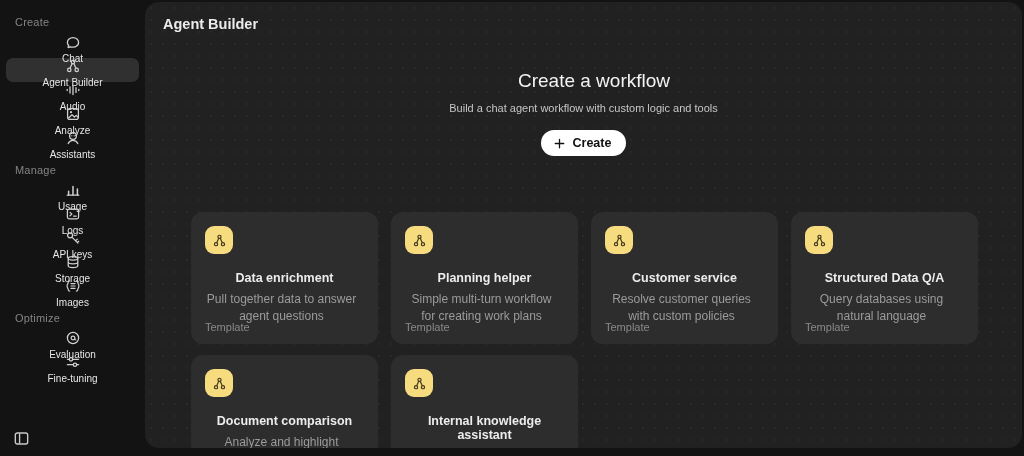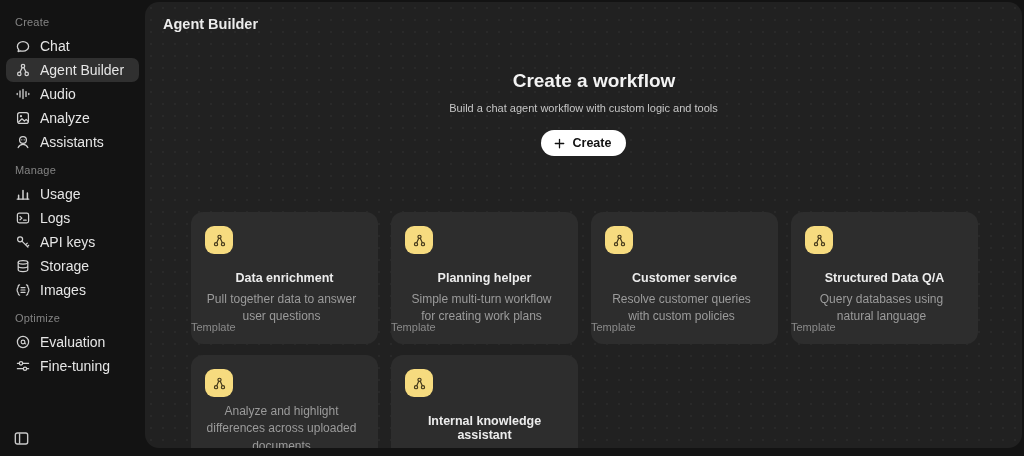--- a/index.html
+++ b/index.html
@@ -14,23 +14,23 @@
   
   .sidebar {
     position:absolute; left:0; top:0; bottom:0; width:145px;
     background:#131313; padding:6px 6px 8px 6px;
   }
   .section-label {
     font-size:11px; color:#848484; padding:0 9px; margin:10px 0 6px 0;
     letter-spacing:.2px;
   }
   .nav-item {
-    display:flex; align-items:center; gap:9px;
+    display:flex; align-items:center; gap:3px;
     height:24px; padding:0 9px; border-radius:7px;
-    font-size:14px; color:#e6e6e6; cursor:pointer;
+    font-size:10px; color:#e6e6e6; cursor:pointer;flex-direction:column;
   }
   .nav-item.selected { background:#303030; }
   .nav-item .icn { width:16px; height:16px; flex:0 0 16px; color:#d2d2d2; display:flex; align-items:center; }
   .nav-item .icn svg { width:16px; height:16px; }
   .sidebar-toggle {
     position:absolute; left:13px; bottom:9px; width:17px; height:17px; color:#c9c9c9; cursor:pointer;
   }
   .sidebar-toggle svg { width:17px; height:17px; }
 
   
@@ -40,21 +40,21 @@
     background-image:radial-gradient(rgba(255,255,255,0.035) 1px, transparent 1.3px);
     background-size:12px 12px;
     border-radius:14px;
     overflow:hidden;
   }
   .page-title {
     font-size:14.5px; font-weight:700; color:#ececec;
     padding:14px 0 0 18px;
   }
   .hero { text-align:center; margin-top:38px; }
-  .hero-title { font-size:19px; font-weight:700; color:#f3f3f3;padding-left:21px; }
+  .hero-title { font-size:19px; font-weight:400; color:#f3f3f3;padding-left:21px; }
   .hero-subtitle { font-size:11px; color:#c6c6c6; margin-top:10px; }
   .create-btn {
     display:inline-flex; align-items:center; gap:7px;
     margin-top:16px; background:#ffffff; color:#111111;
     border:none; border-radius:999px; padding:6px 15px 6px 12px;
     font-size:12.5px; font-weight:600; cursor:pointer;
     font-family:inherit;
   }
   .create-btn .plus { width:13px; height:13px; display:flex; }
   .create-btn .plus svg { width:13px; height:13px; }
@@ -69,21 +69,21 @@
     width:187px; height:132px; background:#2d2d2d; border-radius:12px;
     padding:14px; position:relative; cursor:pointer;text-align:center;
   }
   .card-icon {
     width:28px; height:28px; border-radius:9px; background:#f6db7f;
     display:flex; align-items:center; justify-content:center; color:#44391c;
   }
   .card-icon svg { width:15px; height:15px; }
   .card-title { margin-top:17px; font-size:12.5px; font-weight:700; color:#ececec; }
   .card-desc { margin-top:6px; font-size:12px; line-height:1.45; color:#9b9b9b; padding-right:6px; }
-  .card-badge { position:absolute; left:0; bottom:11px; font-size:11px; color:#8a8a8a; }
+  .card-badge { position:absolute; left:14px; bottom:11px; font-size:11px; color:#8a8a8a; }
 </style>
 </head>
 <body>
 
 <svg width="0" height="0" style="position:absolute">
   <defs>
     <g id="i-chat">
         <path d="M8 13.2c3.1 0 5.6-2.1 5.6-4.8S11.1 3.6 8 3.6 2.4 5.7 2.4 8.4c0 1.2.5 2.3 1.3 3.1l-.6 2 2.2-.6c.8.2 1.7.3 2.7.3z" fill="none" stroke="currentColor" stroke-width="1.3" stroke-linejoin="round"></path>
       </g>
     <g id="i-agent">
@@ -277,21 +277,21 @@
 
   <section class="cards">
 
     <div class="card">
       <div class="card-icon">
           <svg viewBox="0 0 16 16">
             <use href="#i-agent"></use>
           </svg>
         </div>
       <div class="card-title">Data enrichment</div>
-      <div class="card-desc">Pull together data to answer user questions</div>
+      <div class="card-desc">Pull together data to answer agent questions</div>
       <div class="card-badge">Template</div>
     </div>
 
     <div class="card">
       <div class="card-icon">
           <svg viewBox="0 0 16 16">
             <use href="#i-agent"></use>
           </svg>
         </div>
       <div class="card-title">Planning helper</div>
@@ -320,20 +320,21 @@
       <div class="card-desc">Query databases using natural language</div>
       <div class="card-badge">Template</div>
     </div>
 
     <div class="card">
       <div class="card-icon">
           <svg viewBox="0 0 16 16">
             <use href="#i-agent"></use>
           </svg>
         </div>
+      <div class="card-title">Document comparison</div>
       <div class="card-desc">Analyze and highlight differences across uploaded documents</div>
 
     </div>
 
     <div class="card">
       <div class="card-icon">
           <svg viewBox="0 0 16 16">
             <use href="#i-agent"></use>
           </svg>
         </div>

